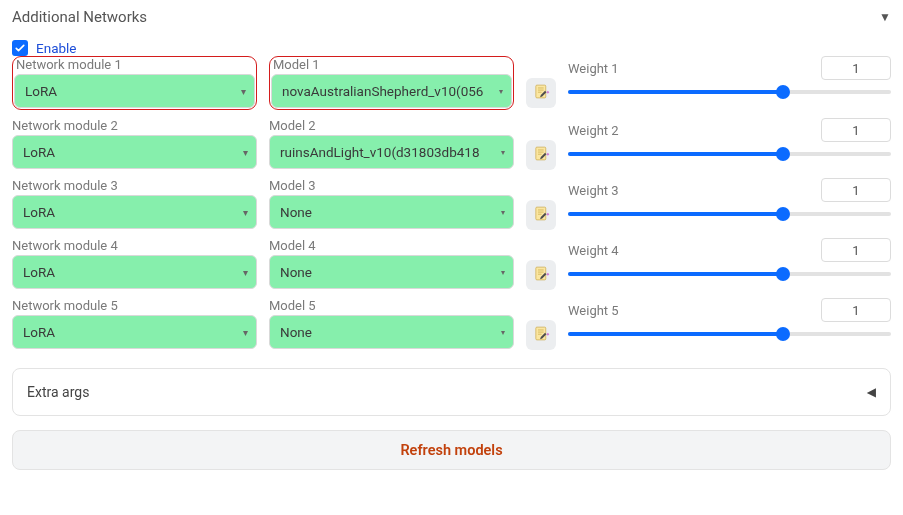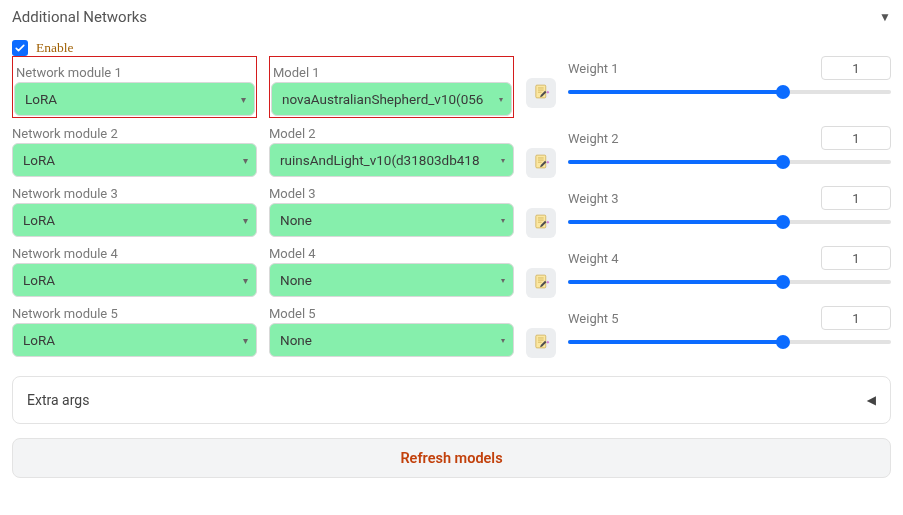--- a/index.html
+++ b/index.html
@@ -5,30 +5,30 @@
   * { box-sizing: border-box; margin: 0; padding: 0; font-family: -apple-system, BlinkMacSystemFont, "Segoe UI", Roboto, sans-serif; }
   body { background: #fff; color: #4a4a4a; padding: 8px 12px; width: 903px; }
   .header { display: flex; justify-content: space-between; align-items: center; margin-bottom: 14px; }
   .header-title { font-size: 15px; color: #555; }
   .collapse-arrow { color: #555; font-size: 12px; cursor: pointer; }
   .checkbox-row { display: flex; align-items: center; gap: 8px; margin-bottom: 16px; }
   .checkbox { width: 16px; height: 16px; border-radius: 3px; display: flex; align-items: center; justify-content: center; }
   .checkbox.checked { background: #0b6bff; }
   .checkbox.unchecked { border: 1px solid #c0c0c0; background: #fff; }
   .checkbox.checked svg { width: 12px; height: 12px; }
-  .checkbox-label { font-size: 13.5px; color: #a16207; font-family: Liberation Serif, serif; }
+  .checkbox-label { font-size: 13.5px; color: #1d4ed8; }
   .main-grid { display: grid; grid-template-columns: 245px 245px 30px 1fr; column-gap: 12px; align-items: start; }
   .main-grid .checkbox-row { margin-bottom: 0; }
   .rows { display: flex; flex-direction: column; gap: 8px; }
   .row { display: grid; grid-template-columns: 245px 245px 30px 1fr; column-gap: 12px; align-items: flex-start; }
   .field-label { font-size: 13px; color: #7a7a7a; margin-bottom: 2px; }
   .select-box { position: relative; height: 34px; border: 1px solid #d9d9d9; border-radius: 6px; background: #86efac; display: flex; align-items: center; padding: 0 28px 0 10px; font-size: 13.5px; color: #3a3a3a; cursor: pointer; overflow: hidden; white-space: nowrap; text-overflow: ellipsis; }
   .select-box .caret { position: absolute; right: 8px; top: 50%; transform: translateY(-50%); font-size: 10px; color: #666; pointer-events:none; }
   .select-box.small-caret .caret { font-size: 8px; }
-  .highlight { border: 1px solid #d41c1c; border-radius: 0; padding: 8px 1px 1px; }
+  .highlight { border: 1px solid #d41c1c; border-radius: 9px; padding: 0 1px 1px; }
   .highlight .field-label { padding-left: 2px; }
   .edit-btn { width: 30px; height: 30px; border-radius: 6px; background: #eceef0; display: flex; align-items: center; justify-content: center; margin-top: 22px; cursor: pointer; }
   .edit-btn svg { width: 17px; height: 17px; }
   .weight-cell { display: flex; flex-direction: column; }
   .weight-header { display: flex; justify-content: space-between; align-items: center; margin-bottom: 4px; }
   .weight-label { font-size: 13px; color: #7a7a7a; }
   .weight-value { width: 70px; height: 24px; border: 1px solid #dcdcdc; border-radius: 4px; text-align: center; font-size: 13px; color: #555; background:#fff; }
   .slider { position: relative; height: 16px; display: flex; align-items: center; cursor: pointer; }
   .track { height: 4px; width: 100%; background: #e2e2e2; border-radius: 2px; position: relative; }
   .track-fill { position: absolute; left: 0; top: 0; height: 100%; background: #0b6bff; border-radius: 2px; width: 66.6%; }

